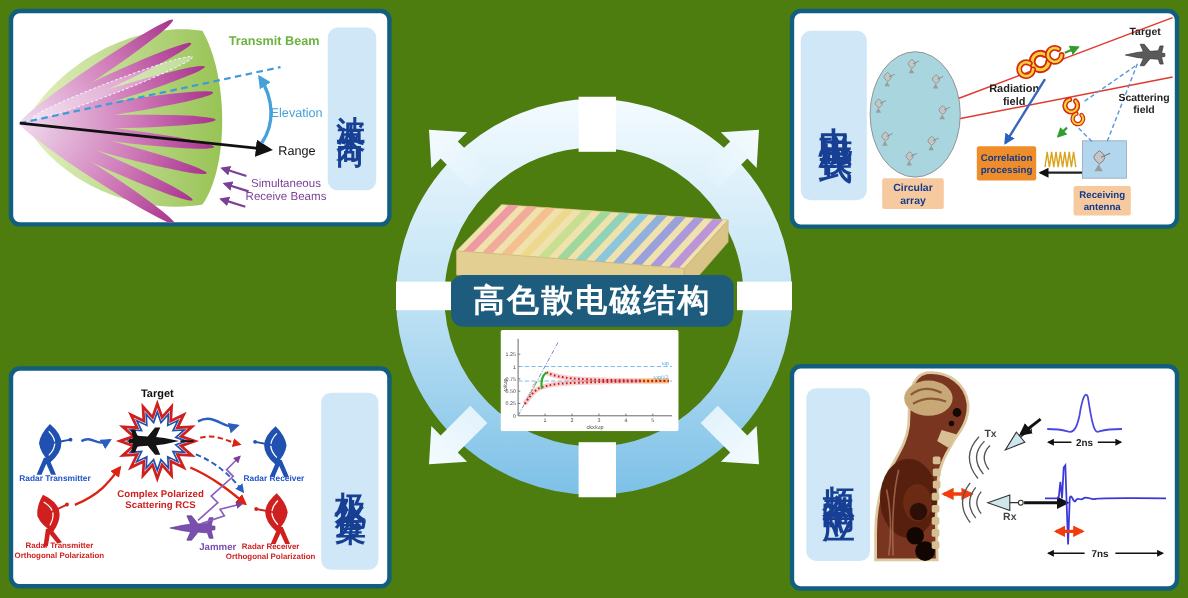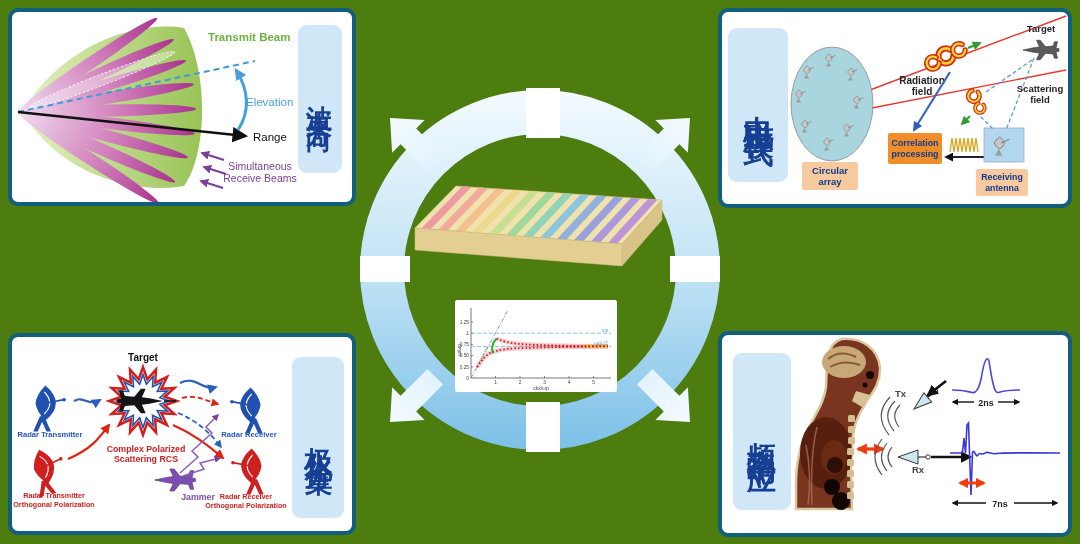--- a/index.html
+++ b/index.html
@@ -356,20 +356,21 @@
           <polygon points="237.3,107.6 246.6,108.2 206.3,151.7 197.0,151.0" fill="#92b0dc"></polygon>
           <polygon points="254.2,108.8 263.5,109.4 223.3,153.0 214.0,152.3" fill="#9aa0dc"></polygon>
           <polygon points="271.1,109.9 280.4,110.5 240.3,154.3 230.9,153.6" fill="#ab99dc"></polygon>
           <polygon points="288.0,111.0 297.3,111.7 257.2,155.6 247.9,154.9" fill="#bb95d8"></polygon>
         </g>
         <polygon points="55,140 262,156 262,178 55,162" fill="#e3cf92" stroke="#d0ba7e" stroke-width="0.5"></polygon>
         <polygon points="262,156 302,112 302,132 262,178" fill="#d9c386" stroke="#c9b378" stroke-width="0.5"></polygon>
       </g>
     </svg>
 
+    <div id="center-title">高色散电磁结构</div>
 
     <svg id="plot-wrap" width="162" height="92" viewBox="0 0 162 92">
       <rect x="0" y="0" width="162" height="92" rx="2" fill="#fff"></rect>
 
       <line x1="16" y1="8" x2="16" y2="78" stroke="#555" stroke-width="0.8"></line>
       <line x1="16" y1="78" x2="156" y2="78" stroke="#555" stroke-width="0.8"></line>
       <g stroke="#555" stroke-width="0.7">
         <line x1="40.5" y1="78" x2="40.5" y2="76"></line>
           <line x1="65" y1="78" x2="65" y2="76"></line>
         <line x1="89.5" y1="78" x2="89.5" y2="76"></line>

